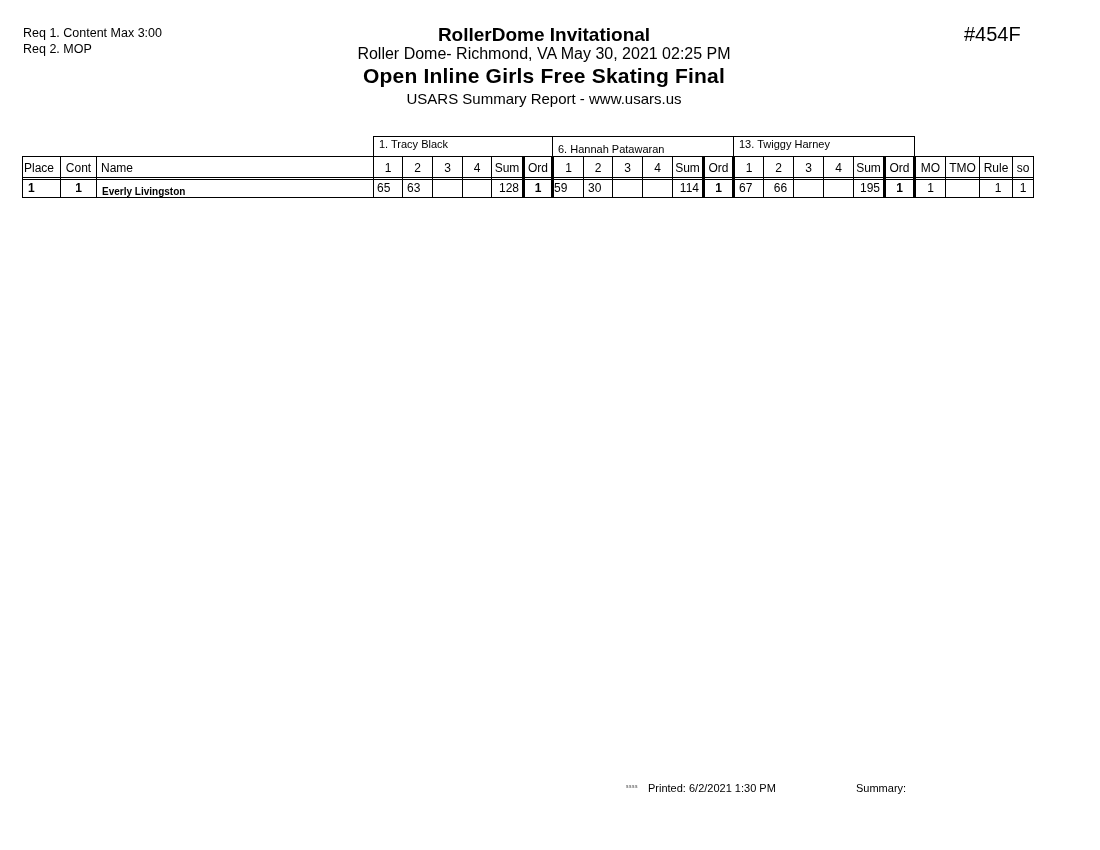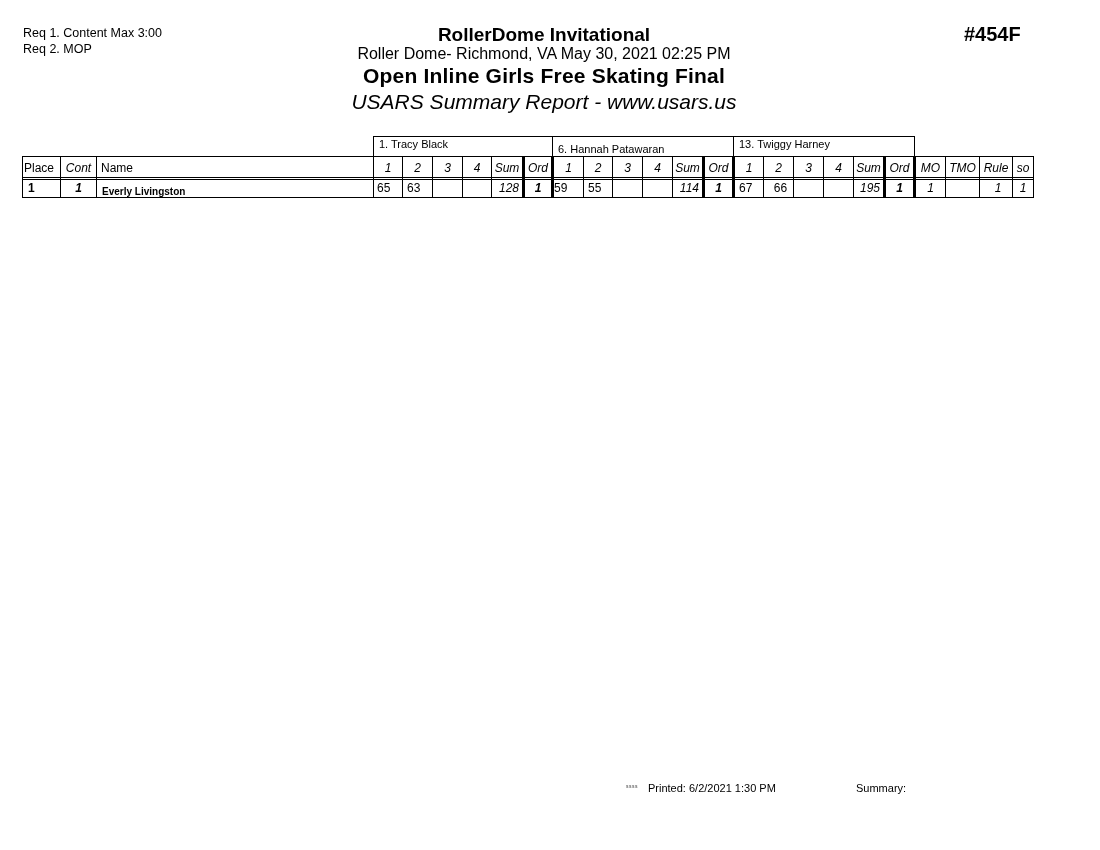--- a/index.html
+++ b/index.html
@@ -4,29 +4,29 @@
 <style>
   html, body { margin:0; padding:0; background:#ffffff; }
   body { width:1100px; height:850px; position:relative; overflow:hidden;
          font-family:"Liberation Sans", sans-serif; color:#000; }
   .abs { position:absolute; white-space:nowrap; }
   .req { font-size:12.5px; line-height:16px; left:23px; }
   .center { left:0; width:1088px; text-align:center; }
   .t1 { top:24px; font-size:19px; font-weight:bold; }
   .t2 { top:45px; font-size:16px; }
   .t3 { top:64px; font-size:21px; font-weight:bold; letter-spacing:0.2px; }
-  .t4 { top:90px; font-size:21px;font-style:italic; }
-  .evnum { top:23px; left:964px; font-size:20px; font-weight:bold; }
+  .t4 { top:90px; font-size:15px; }
+  .evnum { top:23px; left:964px; font-size:20px; font-weight:normal; }
 
   .cell { position:absolute; box-sizing:border-box; font-size:12px;
           line-height:20px; overflow:hidden; }
   .hl { position:absolute; background:#000; }
   .judge-name { font-size:11px; line-height:14px; padding-left:5px; }
-  .ctr { text-align:center;font-style:italic; }
-  .right { text-align:right; padding-right:3px;font-style:italic; }
+  .ctr { text-align:center; }
+  .right { text-align:right; padding-right:3px; }
   .bold { font-weight:bold; }
   .footer { top:782px; font-size:11px; }
   .tiny { font-size:5px; top:783px; left:626px; letter-spacing:0.5px; color:#333; }
 </style>
 </head>
 <body>
 
 <div class="abs req" style="top:25px">Req  1.  Content Max 3:00</div>
 <div class="abs req" style="top:41px">Req  2.  MOP</div>
 
@@ -117,21 +117,21 @@
     <div class="cell bold" style="left:97px; top:182px; width:276px; padding-left:5px; font-size:10px;">Everly Livingston</div>
 
     <div class="cell" style="left:374px; top:178px; width:28px; padding-left:3px;">65</div>
     <div class="cell" style="left:403px; top:178px; width:29px; padding-left:4px;">63</div>
     <div class="cell" style="left:433px; top:178px; width:29px;"></div>
     <div class="cell" style="left:463px; top:178px; width:28px;"></div>
     <div class="cell right" style="left:492px; top:178px; width:30px;">128</div>
     <div class="cell ctr bold" style="left:525px; top:178px; width:26px;">1</div>
 
     <div class="cell" style="left:554px; top:178px; width:29px; padding-left:0;">59</div>
-    <div class="cell" style="left:584px; top:178px; width:28px; padding-left:4px;">55</div>
+    <div class="cell" style="left:584px; top:178px; width:28px; padding-left:4px;">30</div>
     <div class="cell" style="left:613px; top:178px; width:29px;"></div>
     <div class="cell" style="left:643px; top:178px; width:29px;"></div>
     <div class="cell right" style="left:673px; top:178px; width:29px;">114</div>
     <div class="cell ctr bold" style="left:705px; top:178px; width:27px;">1</div>
 
     <div class="cell" style="left:735px; top:178px; width:28px; padding-left:4px;">67</div>
     <div class="cell" style="left:764px; top:178px; width:29px; padding-left:4px;text-align:center;">66</div>
     <div class="cell" style="left:794px; top:178px; width:29px;"></div>
     <div class="cell" style="left:824px; top:178px; width:29px;"></div>
     <div class="cell right" style="left:854px; top:178px; width:29px;">195</div>

